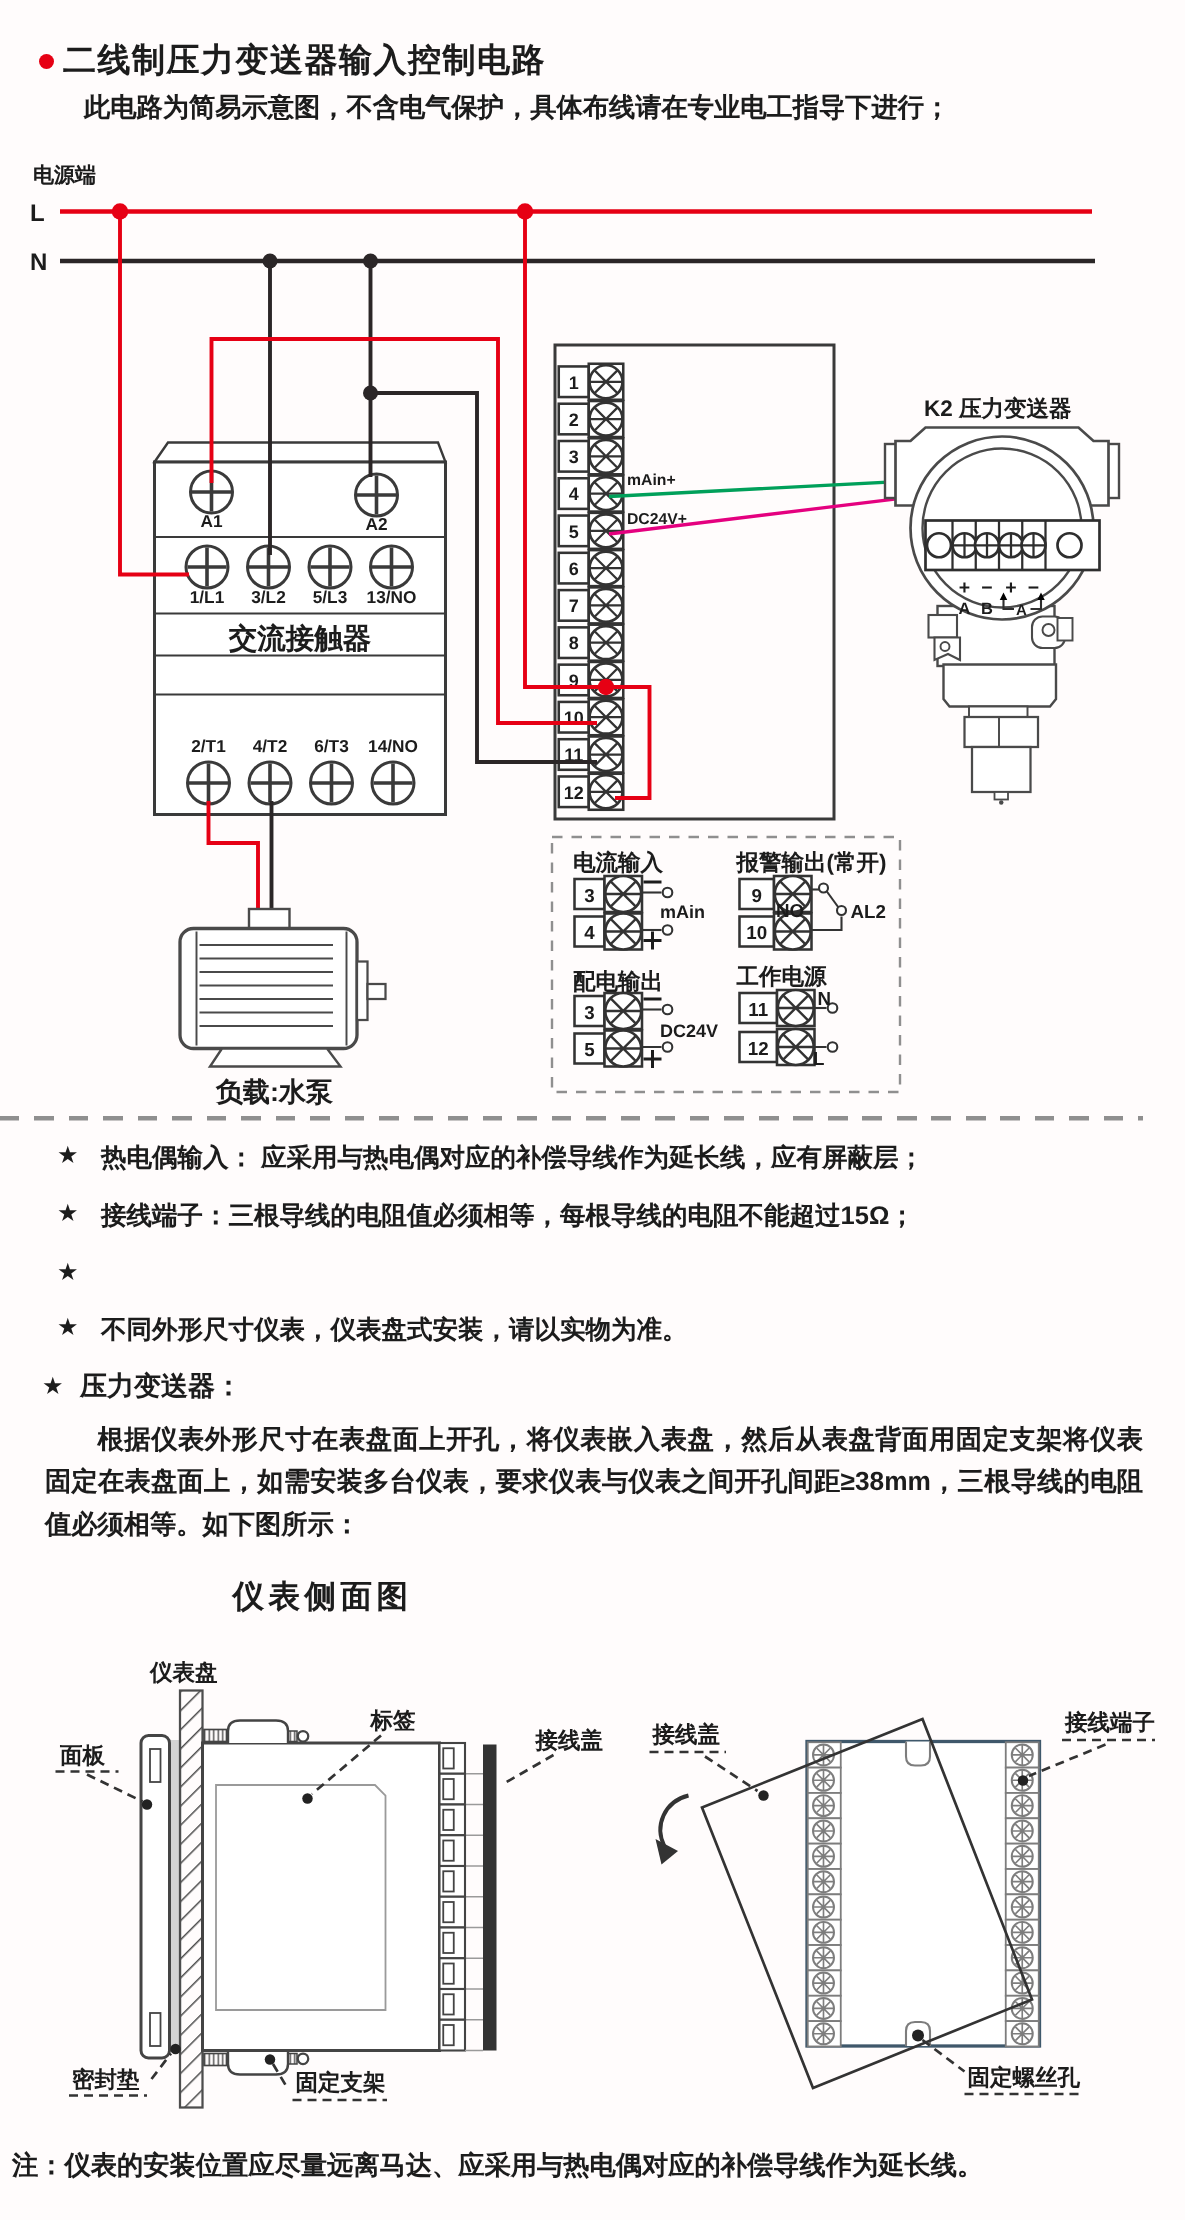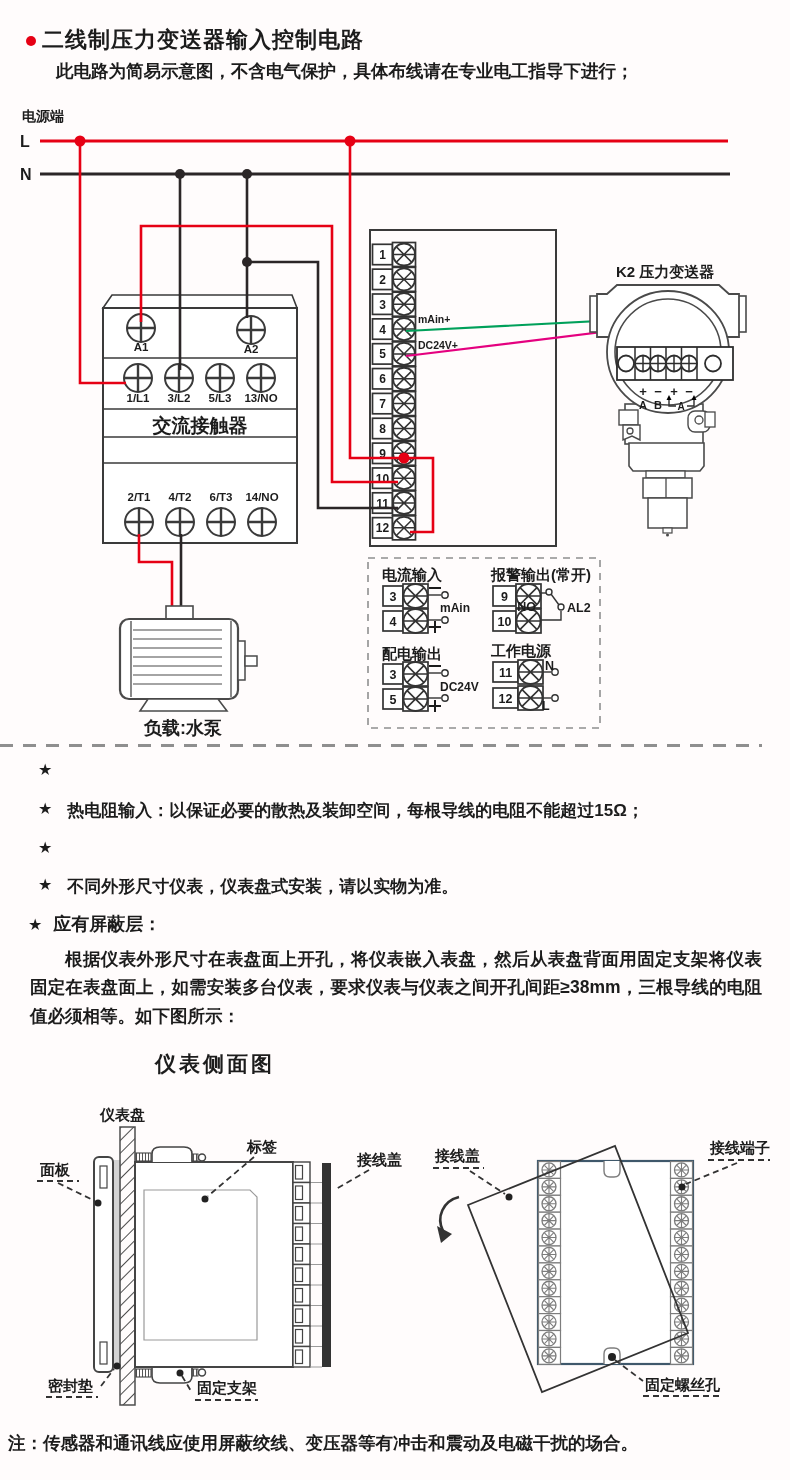--- a/index.html
+++ b/index.html
@@ -319,36 +319,37 @@
         <text x="545" y="670" font-size="12.5" class="t-bold">N</text>
         <text x="542" y="710" font-size="12.5" class="t-bold">L</text>
       </g>
     </g>
   </svg>
 
   <div class="abs divider" style="left:0;top:744px;width:762px;"></div>
 
   <div class="abs note-row" style="left:38px;top:760px;width:730px;">
     <span class="star">★</span>
+    <span>热电偶输入： 应采用与热电偶对应的补偿导线作为延长线，应有屏蔽层；</span>
     </div>
   <div class="abs note-row" style="left:38px;top:799px;width:730px;">
     <span class="star">★</span>
-    <span>热电阻输入：以保证必要的散热及装卸空间，每根导线的电阻不能超过15Ω；</span>
+    <span>接线端子：三根导线的电阻值必须相等，每根导线的电阻不能超过15Ω；</span>
     </div>
   <div class="abs note-row" style="left:38px;top:838px;width:730px;">
     <span class="star">★</span>
     </div>
   <div class="abs note-row" style="left:38px;top:875px;width:730px;">
     <span class="star">★</span>
     <span>不同外形尺寸仪表，仪表盘式安装，请以实物为准。</span>
     </div>
 
   <div class="abs sec-head" style="left:28px;top:912px;">
     <span class="star">★</span>
-    <span>应有屏蔽层：</span>
+    <span>压力变送器：</span>
     </div>
   <div class="abs para" style="left:30px;top:945px;width:732px;">根据仪表外形尺寸在表盘面上开孔，将仪表嵌入表盘，然后从表盘背面用固定支架将仪表固定在表盘面上，如需安装多台仪表，要求仪表与仪表之间开孔间距≥38mm，三根导线的电阻值必须相等。如下图所示：</div>
   <div class="abs fig-title" style="left:155px;top:1050px;">仪表侧面图</div>
 
   <svg id="install-svg" viewBox="0 1080 790 340" width="790" height="340" style="top:1080px;">
     <defs>
       <pattern id="diagHatch" width="9" height="9" patternUnits="userSpaceOnUse" patternTransform="rotate(45)">
         <line x1="0" y1="0" x2="0" y2="9" stroke="#4d4d4d" stroke-width="2"></line>
       </pattern>
       <g id="screw-bk">
@@ -560,14 +561,14 @@
       <text x="710" y="1153" font-size="15" class="t-bold">接线端子</text>
       <path d="M708,1160 H770" stroke="#333" stroke-width="1.8" stroke-dasharray="6 4"></path>
       <path d="M737,1163 L686,1184" stroke="#333" stroke-width="1.8" stroke-dasharray="6 4"></path>
       <circle cx="682" cy="1187" r="3.5" fill="#222"></circle>
       <text x="645" y="1390" font-size="15" class="t-bold">固定螺丝孔</text>
       <path d="M615,1360 L643,1381" stroke="#333" stroke-width="1.8" stroke-dasharray="6 4"></path>
       <path d="M643,1396 H723" stroke="#333" stroke-width="1.8" stroke-dasharray="6 4"></path>
     </g>
   </svg>
 
-  <div class="abs bottom-note" style="left:8px;top:1431px;width:780px;">注：传感器和通讯线应使用屏蔽绞线、变压器等有冲击和震动及电磁干扰的场合。</div>
+  <div class="abs bottom-note" style="left:8px;top:1431px;width:780px;">注：仪表的安装位置应尽量远离马达、应采用与热电偶对应的补偿导线作为延长线。</div>
 </div>
 
 </body></html>

